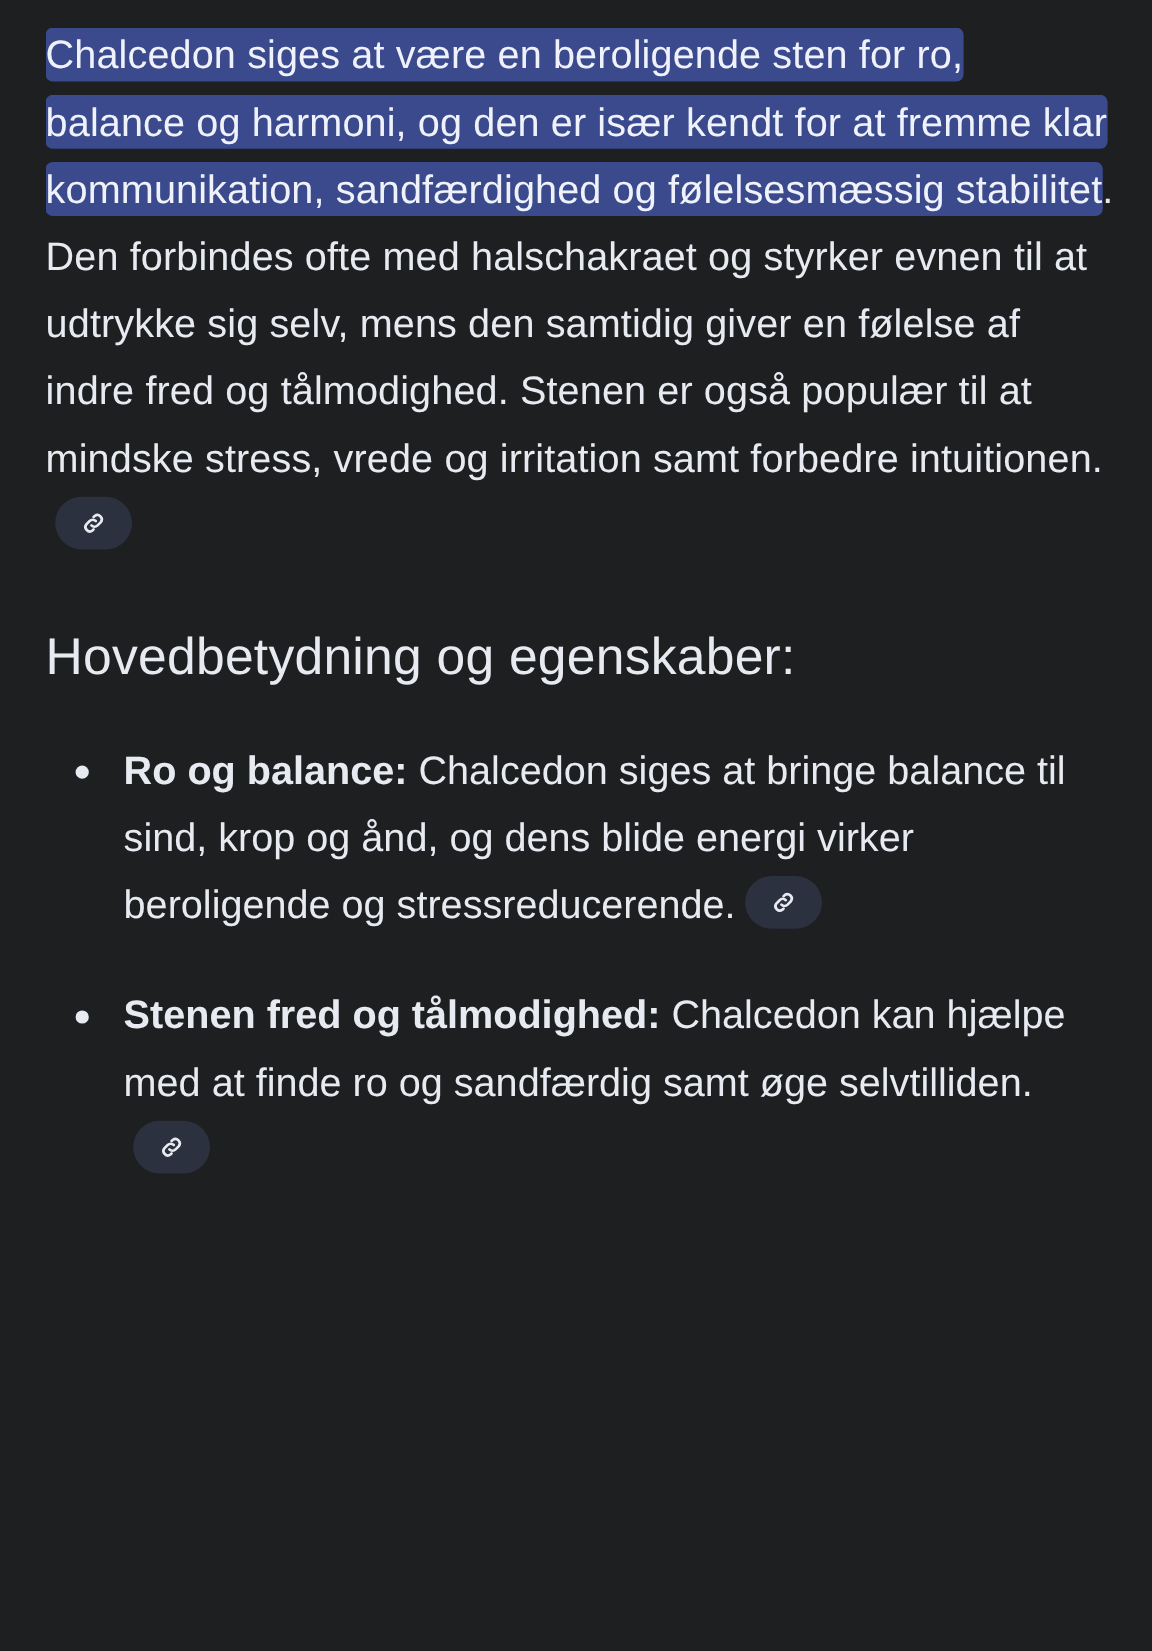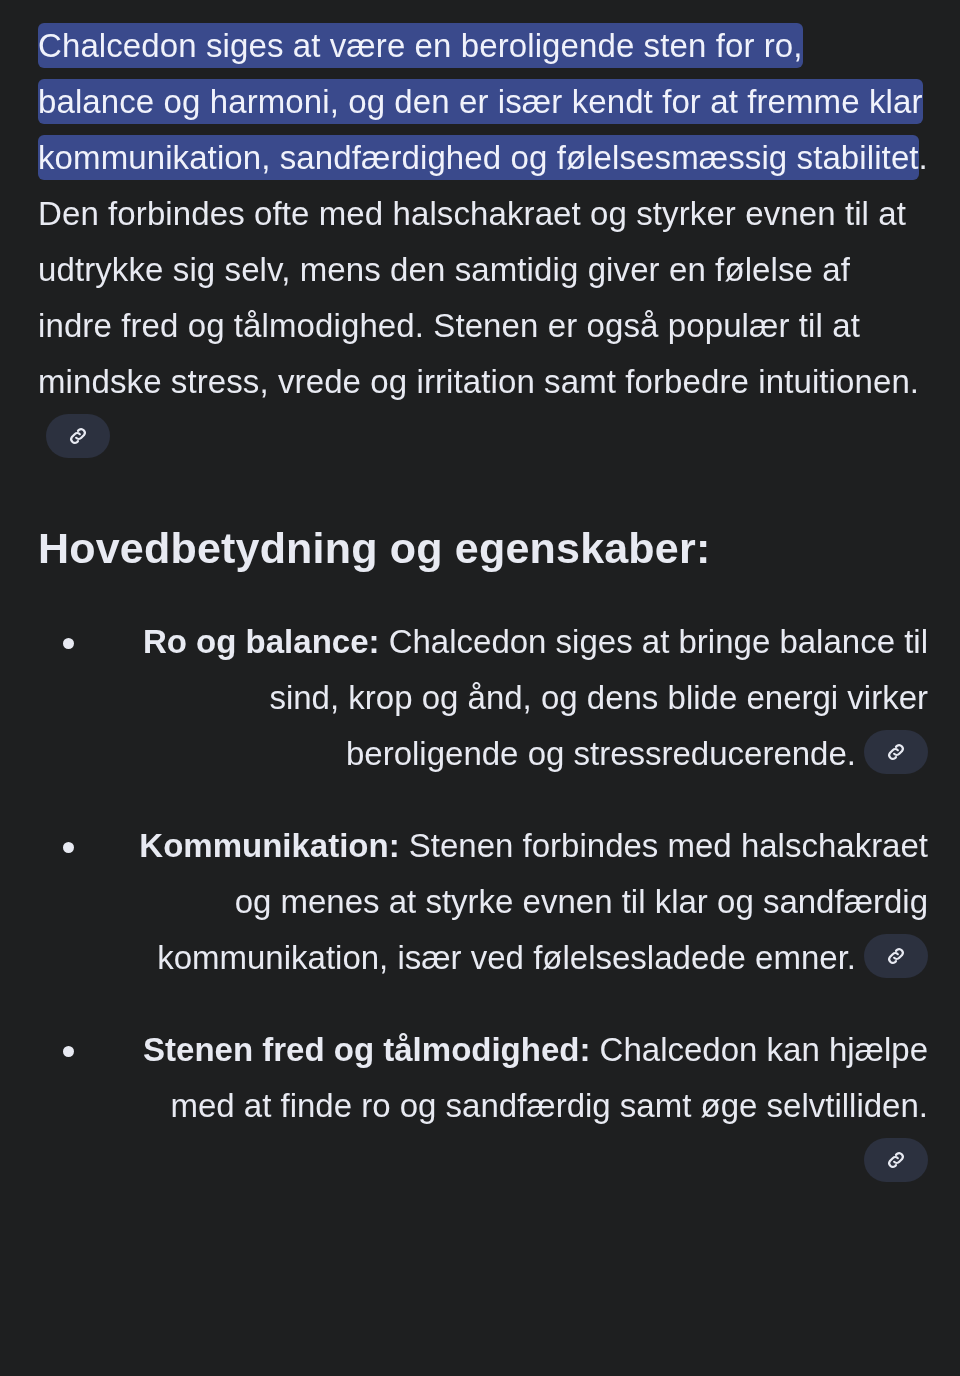--- a/index.html
+++ b/index.html
@@ -47,30 +47,29 @@
     position: relative;
     top: -4px;
     cursor: pointer;
   }
   .cite-chip svg {
     width: 22px;
     height: 22px;
   }
   .heading {
     font-size: 43px;
-    font-weight: 700;
+    font-weight: 400;
     margin: 52px 0 0 0;
     line-height: 60px;
     letter-spacing: 0.2px;
   }
   .list {
     list-style: none;
     margin: 36px 0 0 0;
     padding: 0;
-    text-align: right;
   }
   .list-item {
     position: relative;
     padding-left: 65px;
     font-size: 33px;
     line-height: 56px;
     margin-bottom: 36px;
   }
   .bullet {
     position: absolute;
@@ -103,29 +102,20 @@
       <span class="bullet"></span>
       <span class="item-title">Ro og balance:</span><span> Chalcedon siges at bringe balance til sind, krop og ånd, og dens blide energi virker beroligende og stressreducerende.</span><span class="cite-chip">
           <svg viewBox="0 0 24 24" fill="none" stroke="#e8eaf2" stroke-width="2.4" stroke-linecap="round">
             <path d="M10 14a4 4 0 0 0 5.6 0l3-3a4 4 0 0 0-5.6-5.6l-1 1"></path>
             <path d="M14 10a4 4 0 0 0-5.6 0l-3 3a4 4 0 0 0 5.6 5.6l1-1"></path>
           </svg>
         </span>
     </li>
     <li class="list-item">
       <span class="bullet"></span>
-      <span class="item-title">Kommunikation:</span><span> Stenen forbindes med halschakraet og menes at styrke evnen til klar og sandfærdig kommunikation, især ved følelsesladede emner.</span><span class="cite-chip">
-          <svg viewBox="0 0 24 24" fill="none" stroke="#e8eaf2" stroke-width="2.4" stroke-linecap="round">
-            <path d="M10 14a4 4 0 0 0 5.6 0l3-3a4 4 0 0 0-5.6-5.6l-1 1"></path>
-            <path d="M14 10a4 4 0 0 0-5.6 0l-3 3a4 4 0 0 0 5.6 5.6l1-1"></path>
-          </svg>
-        </span>
-    </li>
-    <li class="list-item">
-      <span class="bullet"></span>
       <span class="item-title">Stenen fred og tålmodighed:</span><span> Chalcedon kan hjælpe med at finde ro og sandfærdig samt øge selvtilliden.</span><span class="cite-chip">
           <svg viewBox="0 0 24 24" fill="none" stroke="#e8eaf2" stroke-width="2.4" stroke-linecap="round">
             <path d="M10 14a4 4 0 0 0 5.6 0l3-3a4 4 0 0 0-5.6-5.6l-1 1"></path>
             <path d="M14 10a4 4 0 0 0-5.6 0l-3 3a4 4 0 0 0 5.6 5.6l1-1"></path>
           </svg>
         </span>
     </li>
   </ul>
 </div>
 

